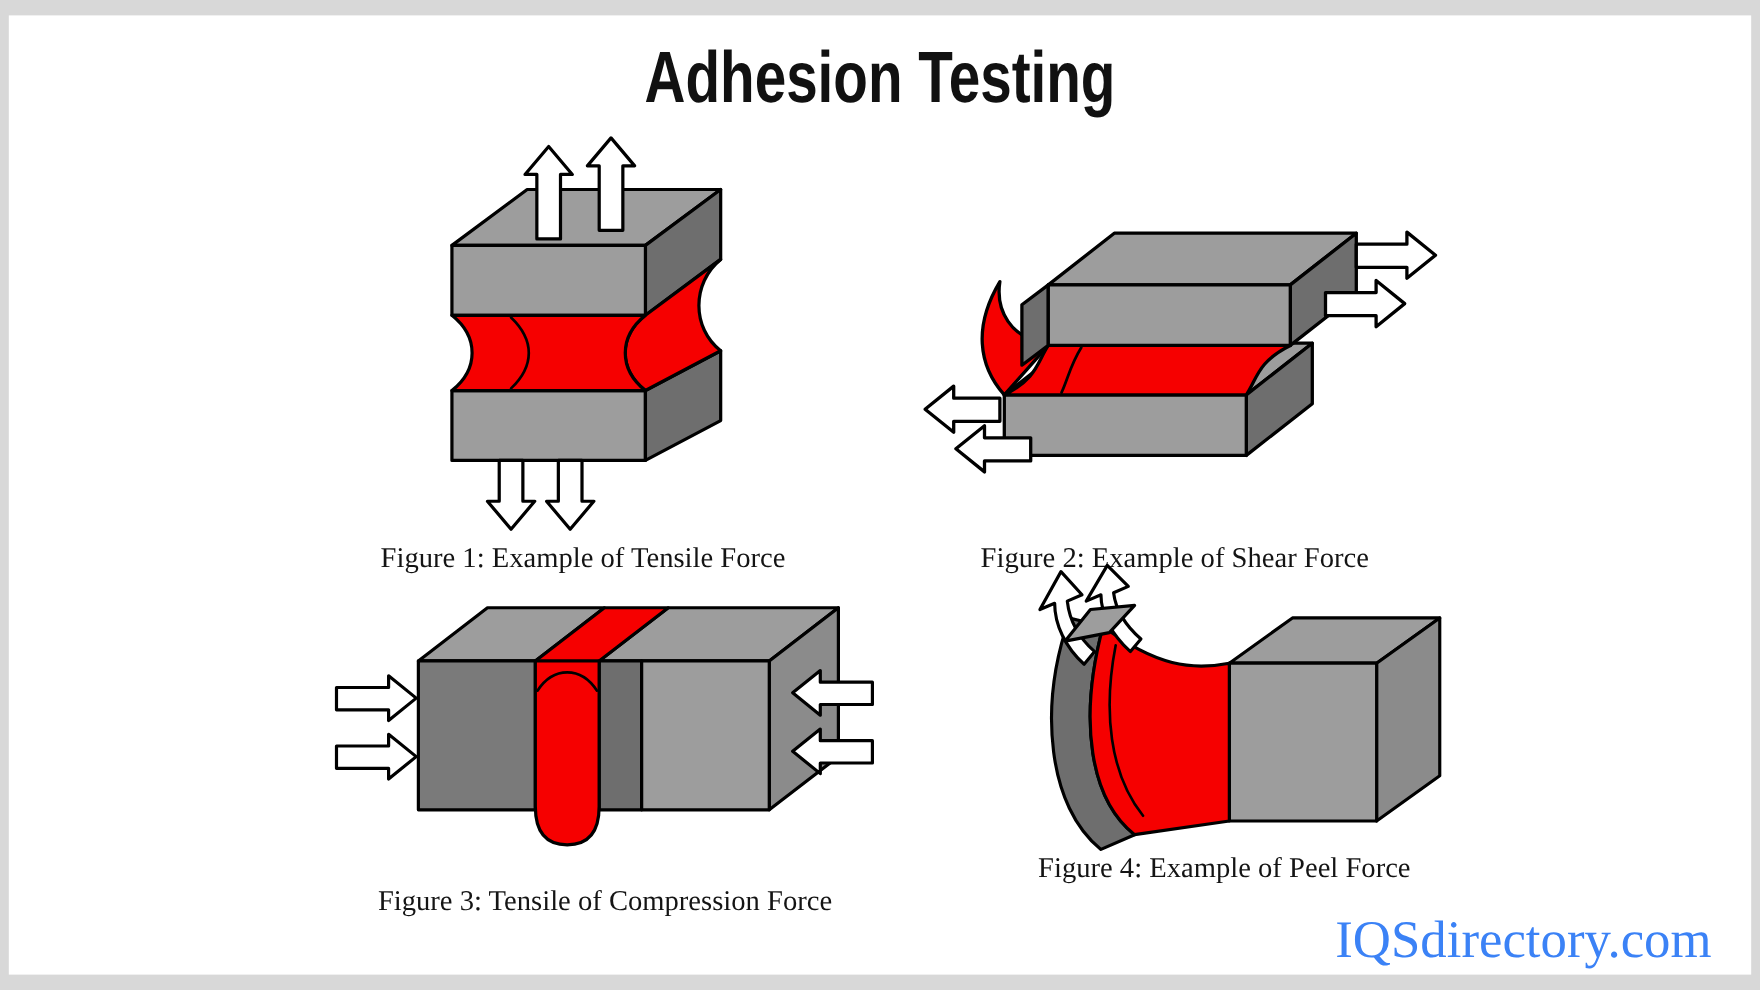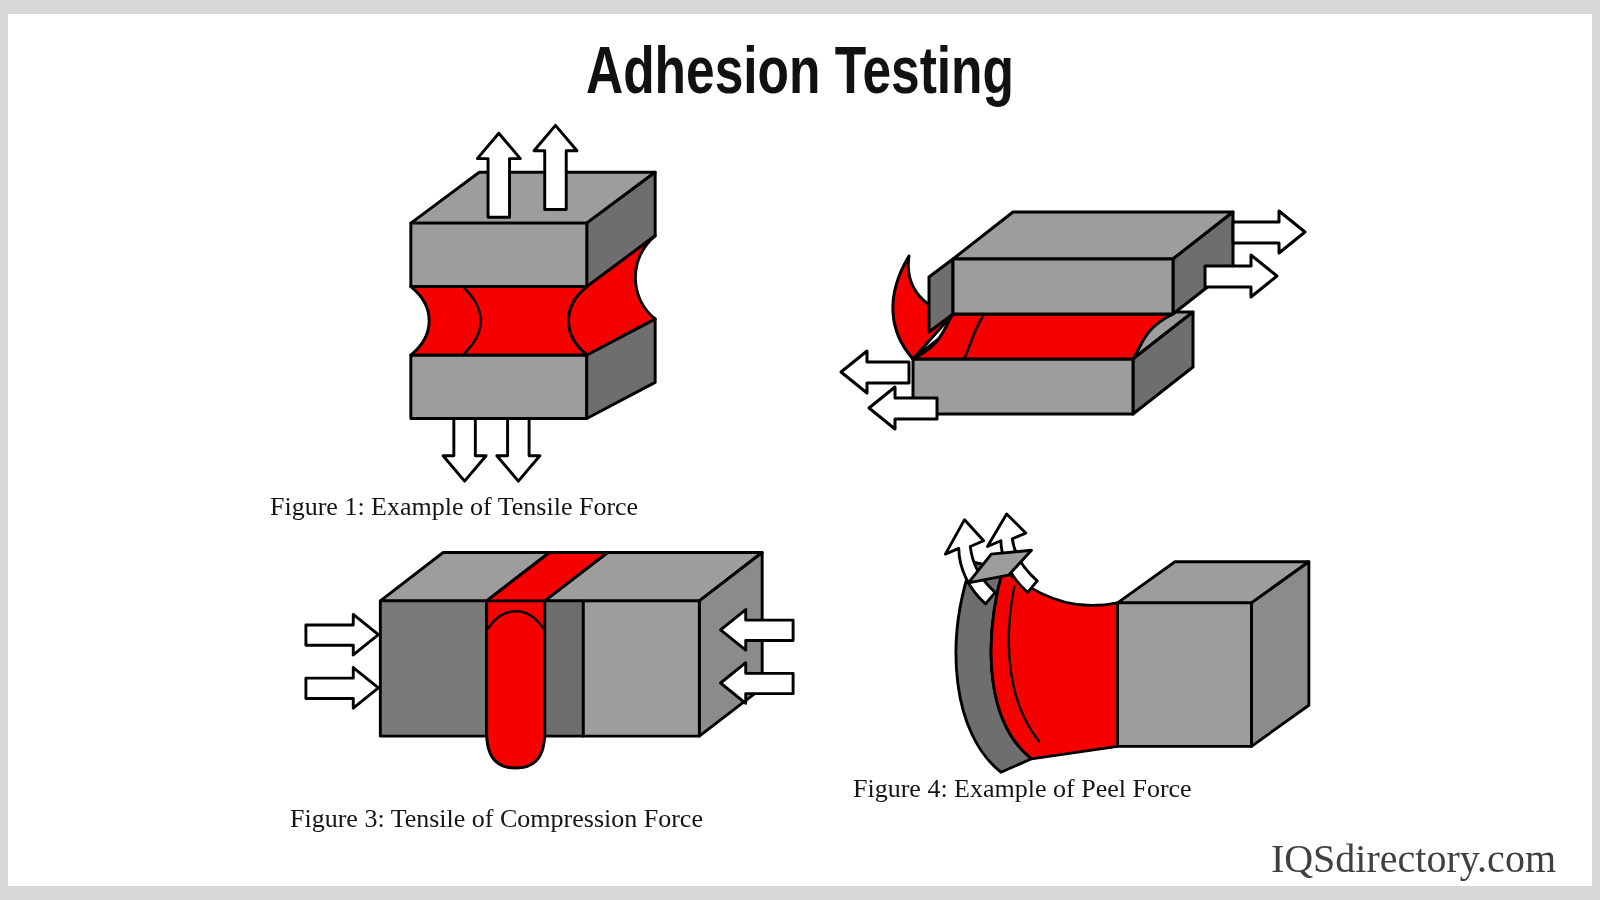--- a/index.html
+++ b/index.html
@@ -21,32 +21,32 @@
     transform:scaleX(0.78);
     letter-spacing:0px;
   }
   figure{margin:0;padding:0;position:absolute;}
   .fig svg{display:block;}
   .fig1{left:310px;top:82px;}
   .fig2{left:825px;top:150px;}
   .fig3{left:290px;top:495px;}
   .fig4{left:880px;top:498px;}
   .caption{
-    position:absolute;width:520px;text-align:left;
+    position:absolute;width:520px;text-align:center;
     font-family:"Liberation Serif",serif;
     font-size:26px;color:#141414;
   }
   .cap1{left:262px;top:478px;}
   .cap2{left:800px;top:478px;}
   .cap3{left:282px;top:790px;}
   .cap4{left:845px;top:760px;}
   .watermark{
     position:absolute;right:36px;bottom:4px;
     font-family:"Liberation Serif",serif;
-    font-size:40px;color:#404040;
+    font-size:48px;color:#3b82f6;
   }
   
   .face-light{fill:#9d9d9d;stroke:#000;stroke-width:3;stroke-linejoin:round;}
   .face-mid{fill:#8b8b8b;stroke:#000;stroke-width:3;stroke-linejoin:round;}
   .face-dark{fill:#6e6e6e;stroke:#000;stroke-width:3;stroke-linejoin:round;}
   .face-darker{fill:#7a7a7a;stroke:#000;stroke-width:3;stroke-linejoin:round;}
   .adhesive{fill:#f60000;stroke:#000;stroke-width:3;stroke-linejoin:round;}
   .arrow{fill:#ffffff;stroke:#000;stroke-width:3;stroke-linejoin:round;}
   .detail{fill:none;stroke:#000;stroke-width:2.5;stroke-linecap:round;}
 </style>
@@ -94,20 +94,21 @@
       <path class="face-dark" d="M340,95 L400,48 L400,103 L340,150 Z"></path>
       <path class="face-dark" d="M120,95 L96,113 L96,168 L120,150 Z"></path>
       <path class="face-light" d="M120,95 L340,95 L340,150 L120,150 Z"></path>
 
       <path class="arrow" d="M400,58 L446,58 L446,47 L472,68 L446,89 L446,79 L400,79 Z"></path>
       <path class="arrow" d="M372,102 L418,102 L418,91 L444,112 L418,133 L418,123 L372,123 Z"></path>
       <path class="arrow" d="M76,198 L34,198 L34,187 L8,208 L34,229 L34,219 L76,219 Z"></path>
       <path class="arrow" d="M104,234 L62,234 L62,223 L36,244 L62,265 L62,255 L104,255 Z"></path>
     </svg>
   </figure>
+  <div class="caption cap2">Figure 2: Example of Shear Force</div>
 
   <figure class="fig fig3">
     <svg width="503" height="290" viewBox="0 0 520 300">
 
       <path class="face-light" d="M85,95 L150,45 L260,45 L195,95 Z"></path>
       <path class="face-darker" d="M85,95 L195,95 L195,235 L85,235 Z"></path>
 
       <path class="face-light" d="M255,95 L320,45 L480,45 L415,95 Z"></path>
       <path class="face-mid" d="M415,95 L480,45 L480,185 L415,235 Z"></path>
       <path class="face-dark" d="M255,95 L295,95 L295,235 L255,235 Z"></path>

